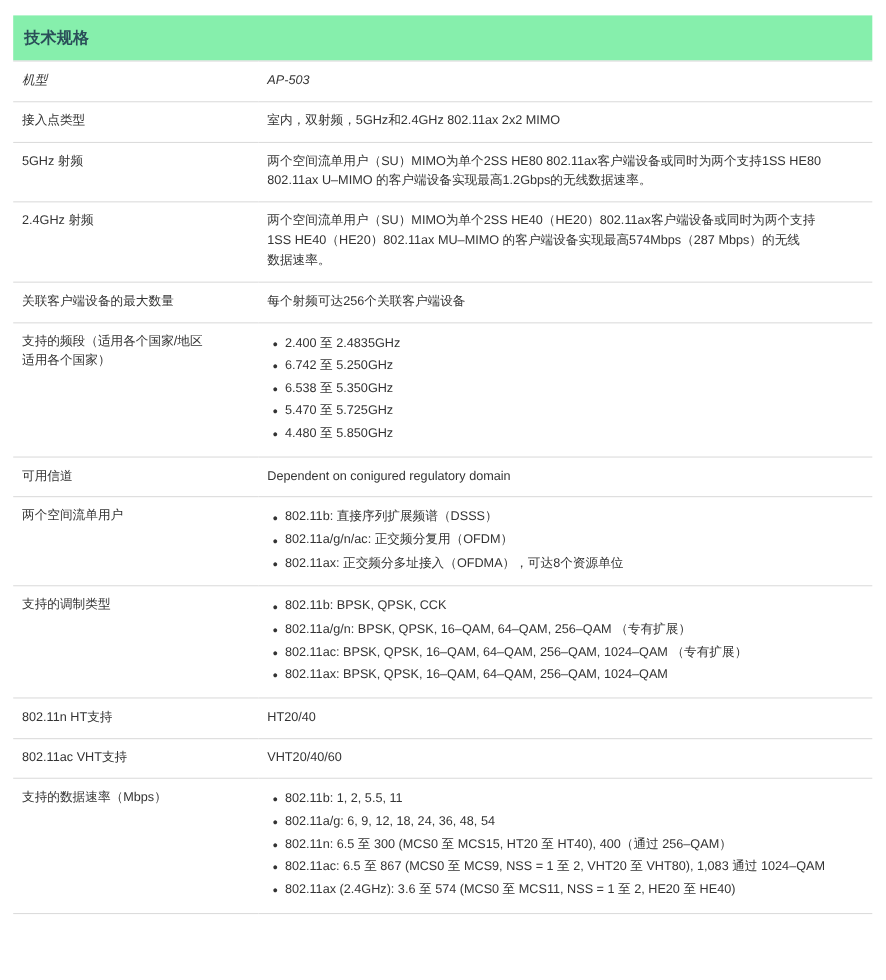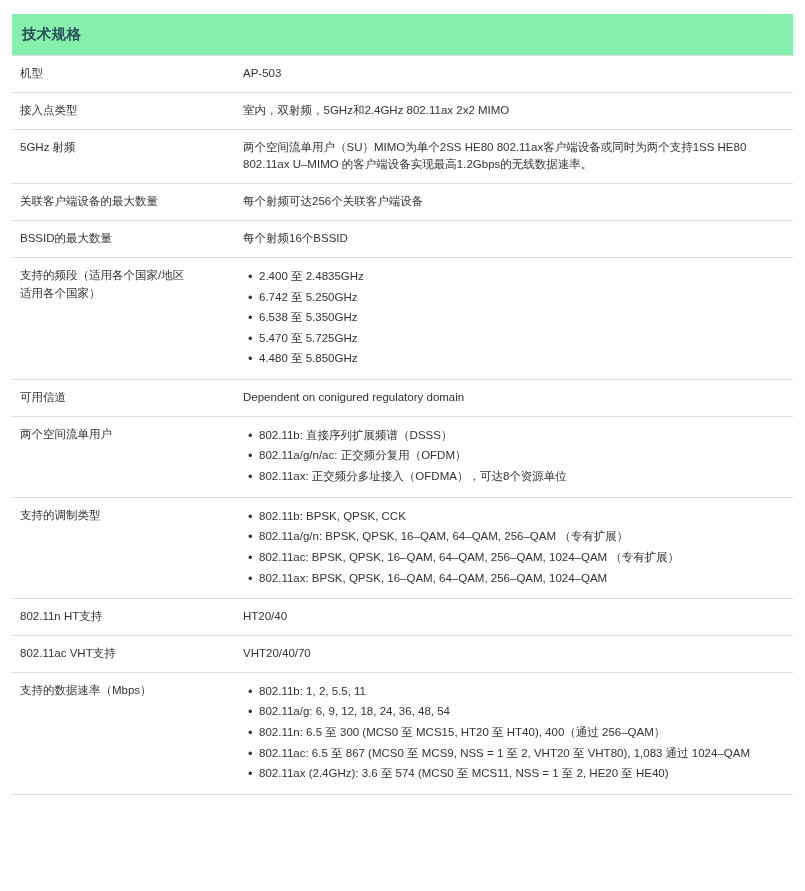--- a/index.html
+++ b/index.html
@@ -35,20 +35,21 @@
   table.spec td {
     border-bottom: 1px solid #dcdcdc;
     vertical-align: top;
     padding: 9px 8px 9px 8px;
     font-size: 11.5px;
     line-height: 1.55;
     color: #333333;
   }
   table.spec tr:first-child td {
     border-top: 1px solid #dcdcdc;
+    font-style: italic;
   }
   td.k {
     width: 207px;
     padding-left: 2px;
   }
   td.v {
     padding-left: 9px;
   }
   ul.bul {
     margin: 0;
@@ -86,26 +87,30 @@
           <td class="v">室内，双射频，5GHz和2.4GHz 802.11ax 2x2 MIMO</td>
         </tr>
         <tr>
           <td class="k">5GHz 射频</td>
           <td class="v">
             <span class="line">两个空间流单用户（SU）MIMO为单个2SS HE80 802.11ax客户端设备或同时为两个支持1SS HE80</span>
             <span class="line">802.11ax U–MIMO 的客户端设备实现最高1.2Gbps的无线数据速率。</span>
           </td>
         </tr>
         <tr>
+          <td class="k">2.4GHz 射频</td>
+          <td class="v">
+            <span class="line">两个空间流单用户（SU）MIMO为单个2SS HE40（HE20）802.11ax客户端设备或同时为两个支持</span>
+            <span class="line">1SS HE40（HE20）802.11ax MU–MIMO 的客户端设备实现最高574Mbps（287 Mbps）的无线</span>
+            <span class="line">数据速率。</span>
+          </td>
+        </tr>
+        <tr>
           <td class="k">关联客户端设备的最大数量</td>
           <td class="v">每个射频可达256个关联客户端设备</td>
-        </tr>
-        <tr>
-          <td class="k">BSSID的最大数量</td>
-          <td class="v">每个射频16个BSSID</td>
         </tr>
         <tr>
           <td class="k">
             <span class="line">支持的频段（适用各个国家/地区</span>
             <span class="line">适用各个国家）</span>
           </td>
           <td class="v">
             <ul class="bul">
               <li>2.400 至 2.4835GHz</li>
               <li>6.742 至 5.250GHz</li>
@@ -139,21 +144,21 @@
               <li>802.11ax: BPSK, QPSK, 16–QAM, 64–QAM, 256–QAM, 1024–QAM</li>
             </ul>
           </td>
         </tr>
         <tr>
           <td class="k">802.11n HT支持</td>
           <td class="v">HT20/40</td>
         </tr>
         <tr>
           <td class="k">802.11ac VHT支持</td>
-          <td class="v">VHT20/40/70</td>
+          <td class="v">VHT20/40/60</td>
         </tr>
         <tr>
           <td class="k">支持的数据速率（Mbps）</td>
           <td class="v">
             <ul class="bul">
               <li>802.11b: 1, 2, 5.5, 11</li>
               <li>802.11a/g: 6, 9, 12, 18, 24, 36, 48, 54</li>
               <li>802.11n: 6.5 至 300 (MCS0 至 MCS15, HT20 至 HT40), 400（通过 256–QAM）</li>
               <li>802.11ac: 6.5 至 867 (MCS0 至 MCS9, NSS = 1 至 2, VHT20 至 VHT80), 1,083 通过 1024–QAM</li>
               <li>802.11ax (2.4GHz): 3.6 至 574 (MCS0 至 MCS11, NSS = 1 至 2, HE20 至 HE40)</li>

